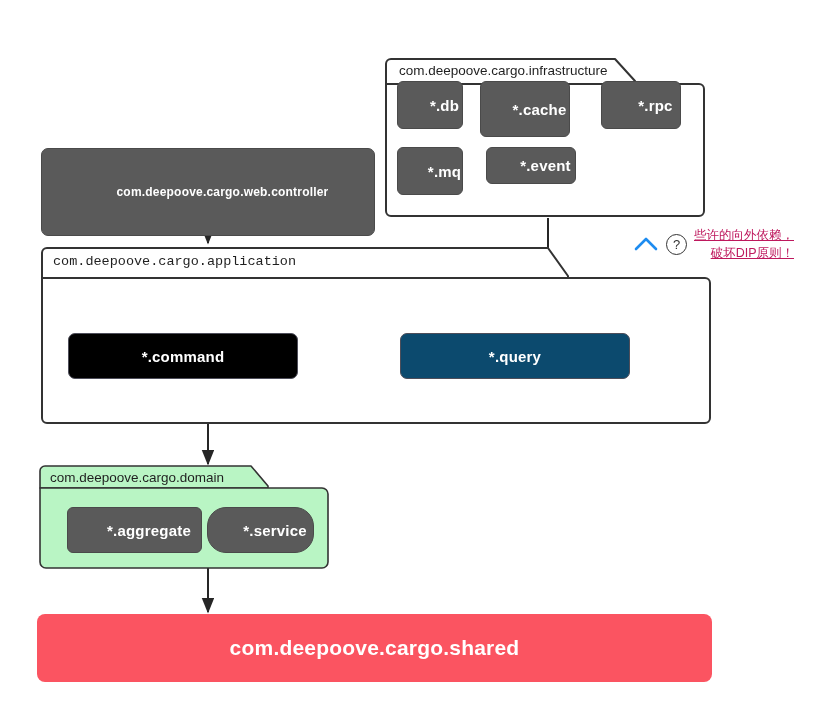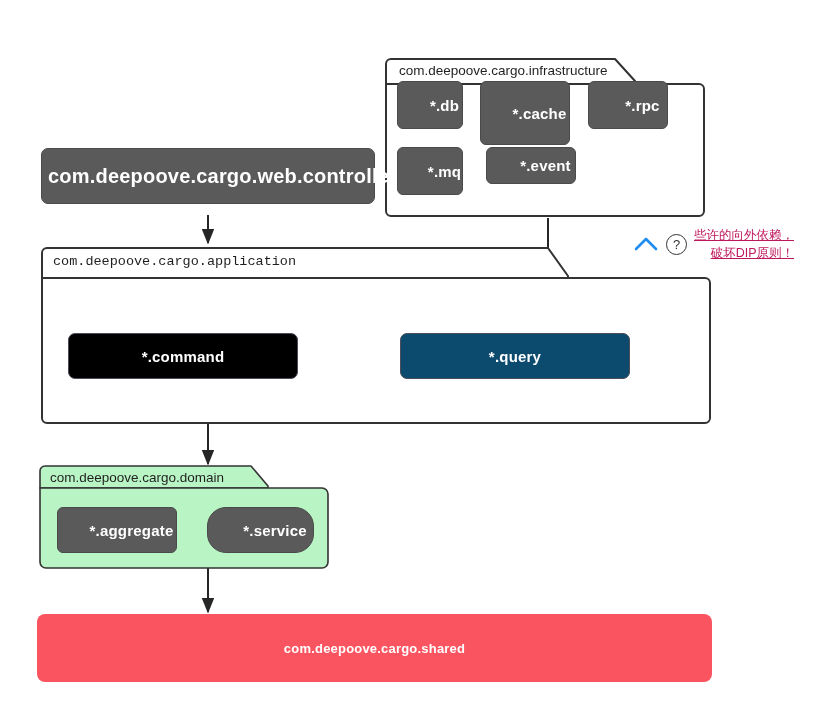--- a/index.html
+++ b/index.html
@@ -118,26 +118,26 @@
 
       <path d="M3,28 A5,5 0 0 1 8,23 L232,23 L252,45 L252,48 L3,48 Z" fill="#ffffff" stroke="#333333" stroke-width="2" stroke-linejoin="round"></path>
 
       <path d="M3,48 L316,48 A5,5 0 0 1 321,53 L321,175 A5,5 0 0 1 316,180
                L8,180 A5,5 0 0 1 3,175 Z" fill="#ffffff" stroke="#333333" stroke-width="2" stroke-linejoin="round"></path>
     </svg>
     <div class="pkg-label" style="left:16px; top:27px;">com.deepoove.cargo.infrastructure</div>
   </div>
 
   <div class="node dark small" style="left:397px; top:81px; width:66px; height:48px;">*.db</div>
-  <div class="node dark small" style="left:480px; top:81px; width:90px; height:64px;">*.cache</div>
-  <div class="node dark small" style="left:588px; top:81px; width:80px; height:48px;">*.rpc</div>
+  <div class="node dark small" style="left:480px; top:81px; width:90px; height:56px;">*.cache</div>
+  <div class="node dark small" style="left:601px; top:81px; width:80px; height:48px;">*.rpc</div>
   <div class="node dark small" style="left:397px; top:147px; width:66px; height:48px;">*.mq</div>
   <div class="node dark small" style="left:486px; top:147px; width:90px; height:37px;">*.event</div>
 
-  <div class="node dark" style="left:41px; top:148px; width:334px; height:56px; font-size:20px;">com.deepoove.cargo.web.controller</div>
+  <div class="node dark" style="left:41px; top:148px; width:334px; height:88px; font-size:12px;">com.deepoove.cargo.web.controller</div>
 
   <div class="pkg" style="left:40px; top:246px; width:672px; height:180px;">
     <svg class="pkg-svg" width="672" height="180" viewBox="0 0 672 180">
       <path d="M2,7 A5,5 0 0 1 7,2 L508,2 L528,30 L528,32 L2,32 Z" fill="#ffffff" stroke="#333333" stroke-width="2" stroke-linejoin="round"></path>
       <path d="M2,32 L665,32 A5,5 0 0 1 670,37 L670,172 A5,5 0 0 1 665,177
                L7,177 A5,5 0 0 1 2,172 Z" fill="#ffffff" stroke="#333333" stroke-width="2" stroke-linejoin="round"></path>
     </svg>
     <div class="pkg-label" style="left:13px; top:8px;font-family:Liberation Mono, monospace;">com.deepoove.cargo.application</div>
   </div>
 
@@ -148,25 +148,25 @@
 
   <div class="pkg" style="left:38px; top:464px; width:296px; height:106px;">
     <svg class="pkg-svg" width="296" height="106" viewBox="0 0 296 106">
       <path d="M2,7 A5,5 0 0 1 7,2 L213,2 L230,22 L230,24 L2,24 Z" fill="#b9f5c4" stroke="#333333" stroke-width="1.6" stroke-linejoin="round"></path>
       <path d="M2,24 L284,24 A6,6 0 0 1 290,30 L290,98 A6,6 0 0 1 284,104
                L8,104 A6,6 0 0 1 2,98 Z" fill="#b9f5c4" stroke="#333333" stroke-width="1.6" stroke-linejoin="round"></path>
     </svg>
     <div class="pkg-label" style="left:12px; top:6px;">com.deepoove.cargo.domain</div>
   </div>
 
-  <div class="node dark small" style="left:57px; top:507px; width:120px; height:46px;text-align:center;">*.aggregate</div>
+  <div class="node dark small" style="left:67px; top:507px; width:135px; height:46px;text-align:center;">*.aggregate</div>
   <div class="node dark small" style="left:207px; top:507px; width:107px; height:46px;border-radius:19px;">*.service</div>
 
   <div class="node" style="left:37px; top:614px; width:675px; height:68px;
-                           background:#fb5461; border:none; font-size:13px; border-radius:8px;">com.deepoove.cargo.shared</div>
+                           background:#fb5461; border:none; font-size:21px; border-radius:8px;">com.deepoove.cargo.shared</div>
 
   <div class="annotation" style="left:633px; top:226px;">
     <svg width="26" height="22" viewBox="0 0 26 22">
       <path d="M3,16 L13,6 L23,16" fill="none" stroke="#1e8cf0" stroke-width="2.6" stroke-linecap="round" stroke-linejoin="round"></path>
     </svg>
     <div class="qmark">
       <span>?</span>
     </div>
     <div class="anno-text">
       <div>些许的向外依赖，</div>

